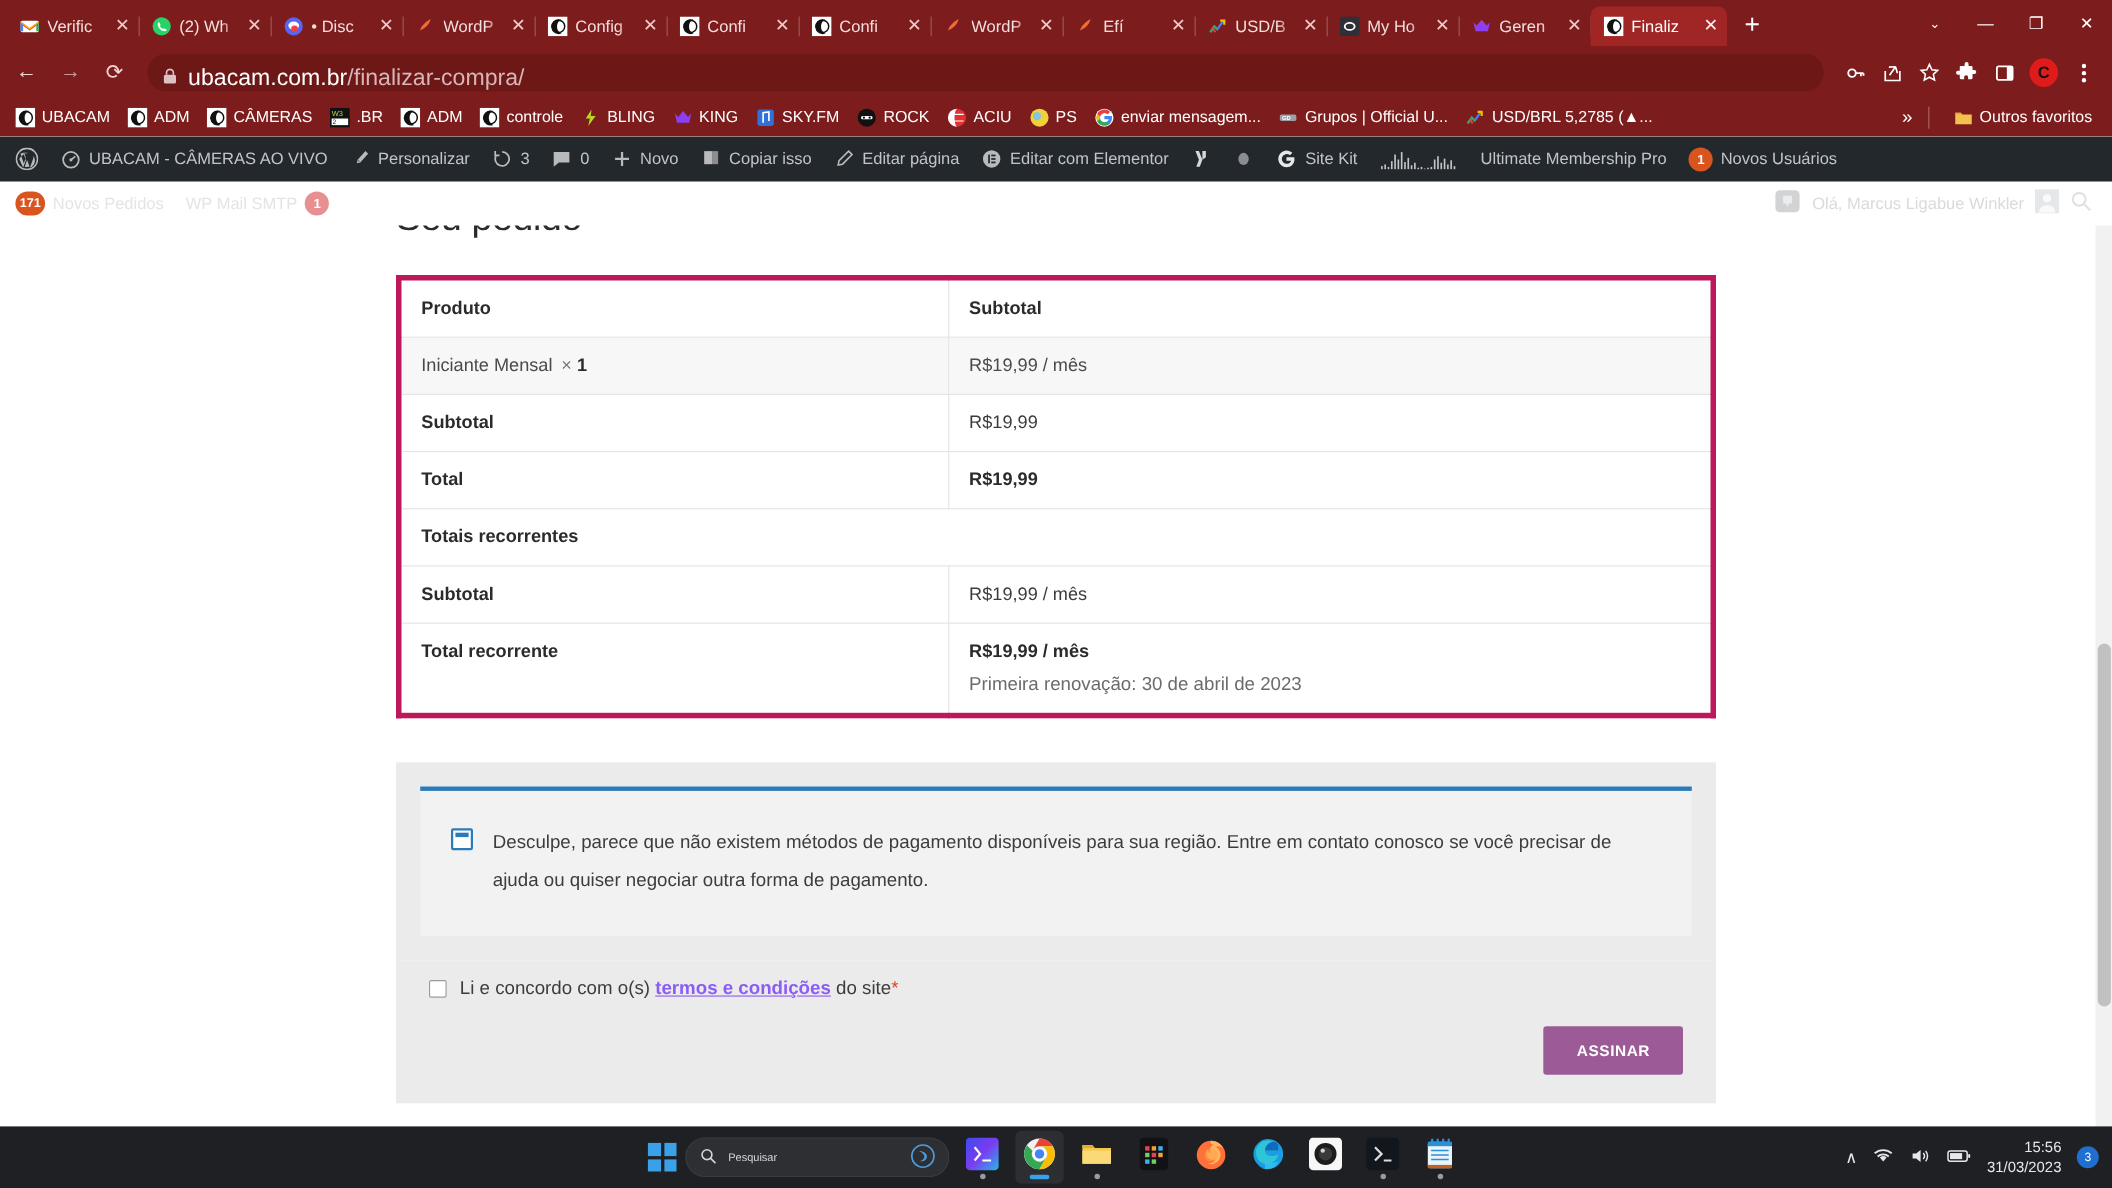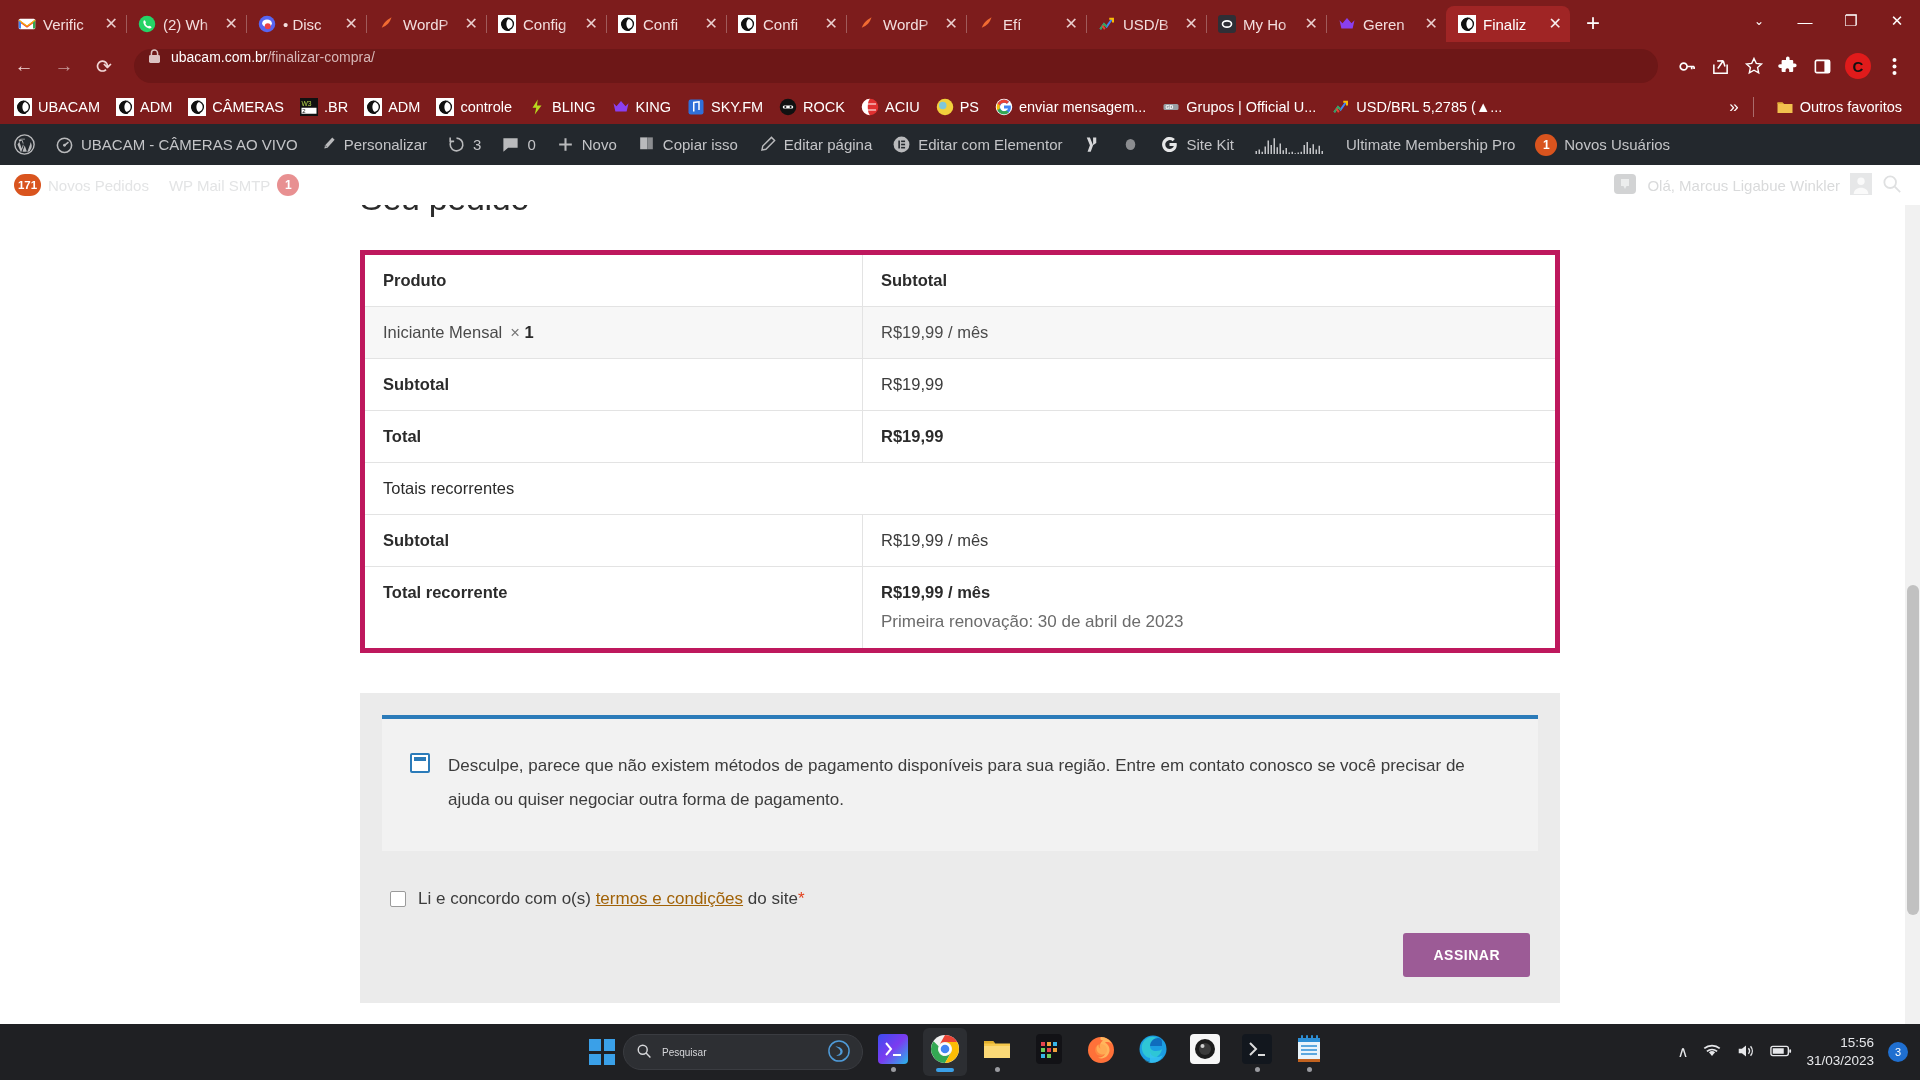--- a/index.html
+++ b/index.html
@@ -50,22 +50,22 @@
     height: 48px; display: flex; align-items: center; gap: 4px;
     padding: 0 10px 0 6px; background: #7d1c1c; flex: 0 0 48px;
   }
   .navbtn {
     width: 36px; height: 36px; display: flex; align-items: center; justify-content: center;
     color: #f2d6d6; font-size: 19px; border-radius: 50%;
   }
   .navbtn.disabled { color: #c89a9a; }
   .urlbox {
     flex: 1 1 auto; height: 34px; background: #6d1717; border-radius: 18px;
-    display: flex; align-items: flex-start; gap: 10px; padding: 0 14px; margin: 0 8px;
-    color: #fff; font-size: 14px; min-width: 0;
+    display: flex; align-items: flex-end; gap: 10px; padding: 0 14px; margin: 0 8px;
+    color: #fff; font-size: 21px; min-width: 0;
   }
   .urlbox .urltext { white-space: nowrap; overflow: hidden; }
   .urlbox .urltext .dim { color: #d6b6b6; }
   .tb-icons { display: flex; align-items: center; gap: 2px; }
   .tb-icon { width: 32px; height: 32px; display: flex; align-items: center; justify-content: center; color: #fff; }
   .avatar-btn {
     width: 26px; height: 26px; border-radius: 50%; background: #e01b1b;
     display: flex; align-items: center; justify-content: center;
     color: #111; font-size: 15px; font-weight: bold; margin: 0 5px;
   }
@@ -120,37 +120,37 @@
   table.order th, table.order td {
     border: 1px solid #e3e3e3; padding: 16px 18px; text-align: left; vertical-align: top;
   }
   table.order th { font-weight: bold; color: #2b2b2b; }
   table.order td.label { font-weight: bold; color: #2b2b2b; }
   .col1 { width: 500px; }
   tr.prod-row td { background: #f7f7f7; color: #4a4a4a; }
   tr.prod-row td .qty { font-weight: bold; color: #2b2b2b; }
   tr.prod-row td .times { color: #777; padding-left: 8px; }
   td.strong-val { font-weight: bold; color: #2b2b2b; }
-  td.recurring-head { font-weight: normal; color: #2b2b2b; margin-left: 47px; }
+  td.recurring-head { font-weight: bold; color: #2b2b2b; margin-left: 47px; }
   .renew-note { display: block; margin-top: 10px; font-size: 17px; color: #6b6b6b; font-weight: normal; }
 
   .payment-wrap { margin-top: 40px; background: #ebebeb; padding: 22px; }
   .payment-box { background: #f2f2f2; border-top: 4px solid #2b7bb9; padding: 30px 28px 34px 28px; }
   .pay-row { display: flex; gap: 18px; align-items: flex-start; }
   .pay-icon {
     width: 20px; height: 20px; border: 2px solid #2b7bb9; border-radius: 2px;
     flex: 0 0 20px; margin-top: 4px; position: relative; background: #fff;
   }
   .pay-icon::after { content: ""; position: absolute; left: 2px; right: 2px; top: 2px; height: 4px; background: #2b7bb9; }
   .pay-text { font-size: 17px; line-height: 2.0; color: #3c3c3c; max-width: 1040px; }
 
   .terms-wrap { background: #ebebeb; padding: 0 22px 26px 22px; }
   .terms-row { display: flex; align-items: center; gap: 12px; padding: 16px 8px 0 8px; font-size: 17px; color: #3c3c3c; }
   .cbx { width: 16px; height: 16px; border: 1px solid #9a9a9a; background: #fff; border-radius: 2px; flex: 0 0 16px; }
-  .terms-link { color: #a16207; text-decoration: underline; }
+  .terms-link { color: #8b5cf6; text-decoration: underline; font-weight: bold; }
   .req { color: #e2401c; }
   .submit-row { display: flex; justify-content: flex-end; padding: 24px 8px 0 8px; }
   .assinar {
     background: #9c5b96; color: #fff; border: none; font-size: 14px; font-weight: bold;
     letter-spacing: .5px; padding: 14px 30px; border-radius: 3px; cursor: pointer;
     font-family: "Liberation Sans", sans-serif;
   }
 
   .scrollbar { position: absolute; right: 0; top: 0; bottom: 0; width: 15px; background: #f1f1f1; }
   .scrollthumb { position: absolute; right: 1px; width: 12px; background: #c1c1c1; border-radius: 7px; }

